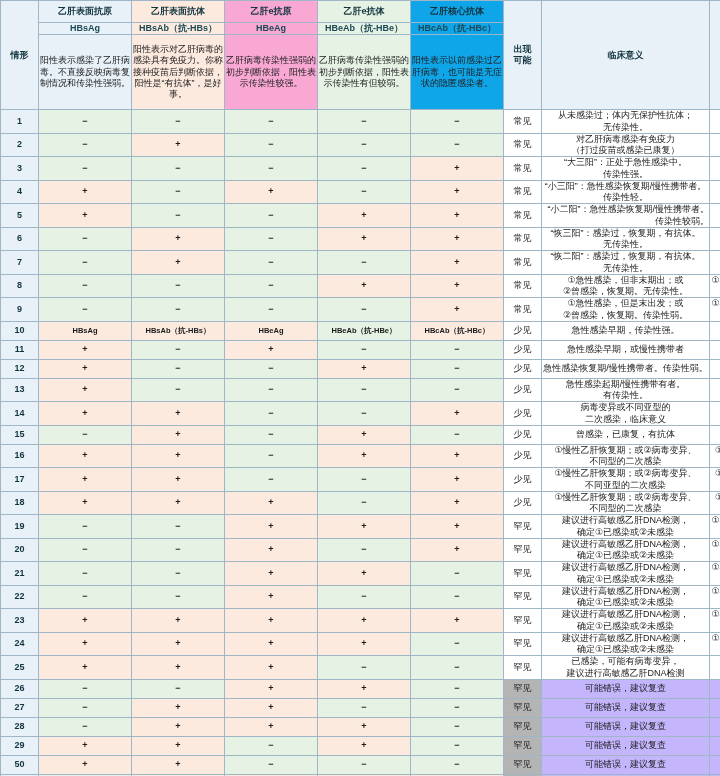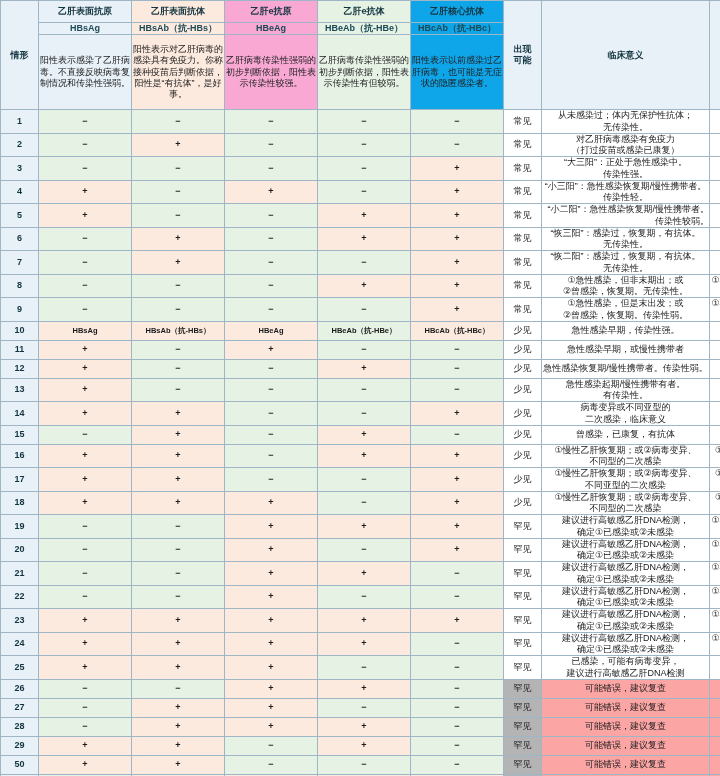--- a/index.html
+++ b/index.html
@@ -107,21 +107,21 @@
     font-size:8.5px;
     padding:2px 4px;
     line-height:1.35;
   }
   td.rec{
     font-size:8px;
     padding:2px 3px;
     line-height:1.35;
   }
   td.gray{background:#b4b4b4;}
-  td.mean.gray, td.rec.gray{background:#fca5a5;}
+  td.mean.gray, td.rec.gray{background:#c4b5fd;}
 </style>
 </head>
 <body>
 
 <table class="hbv">
   <colgroup>
     <col class="c-idx">
       <col class="c-mark">
       <col class="c-mark">
       <col class="c-mark">

